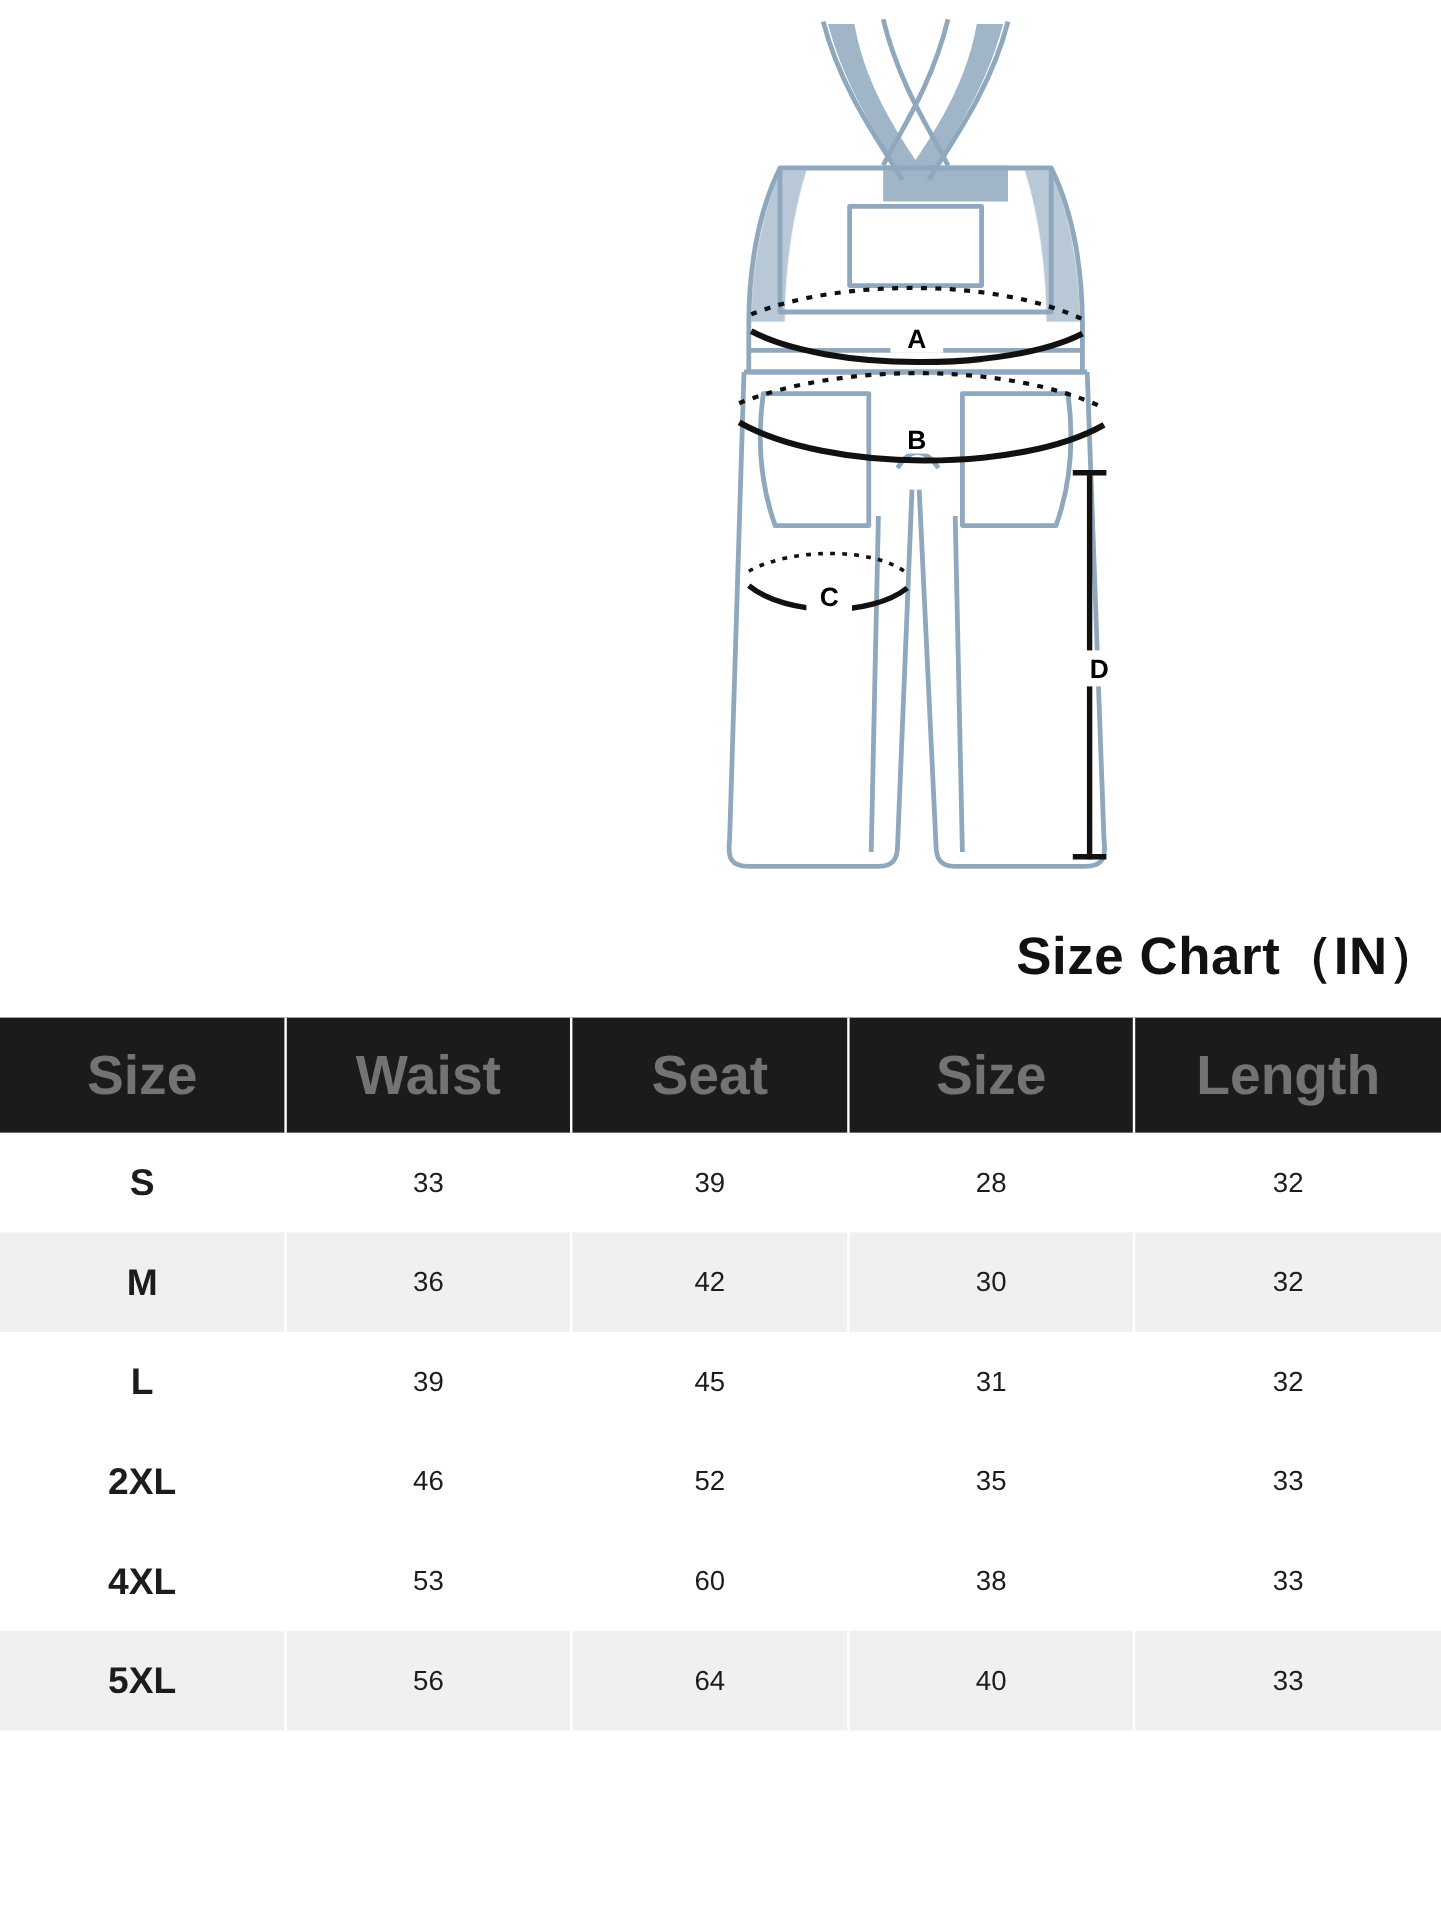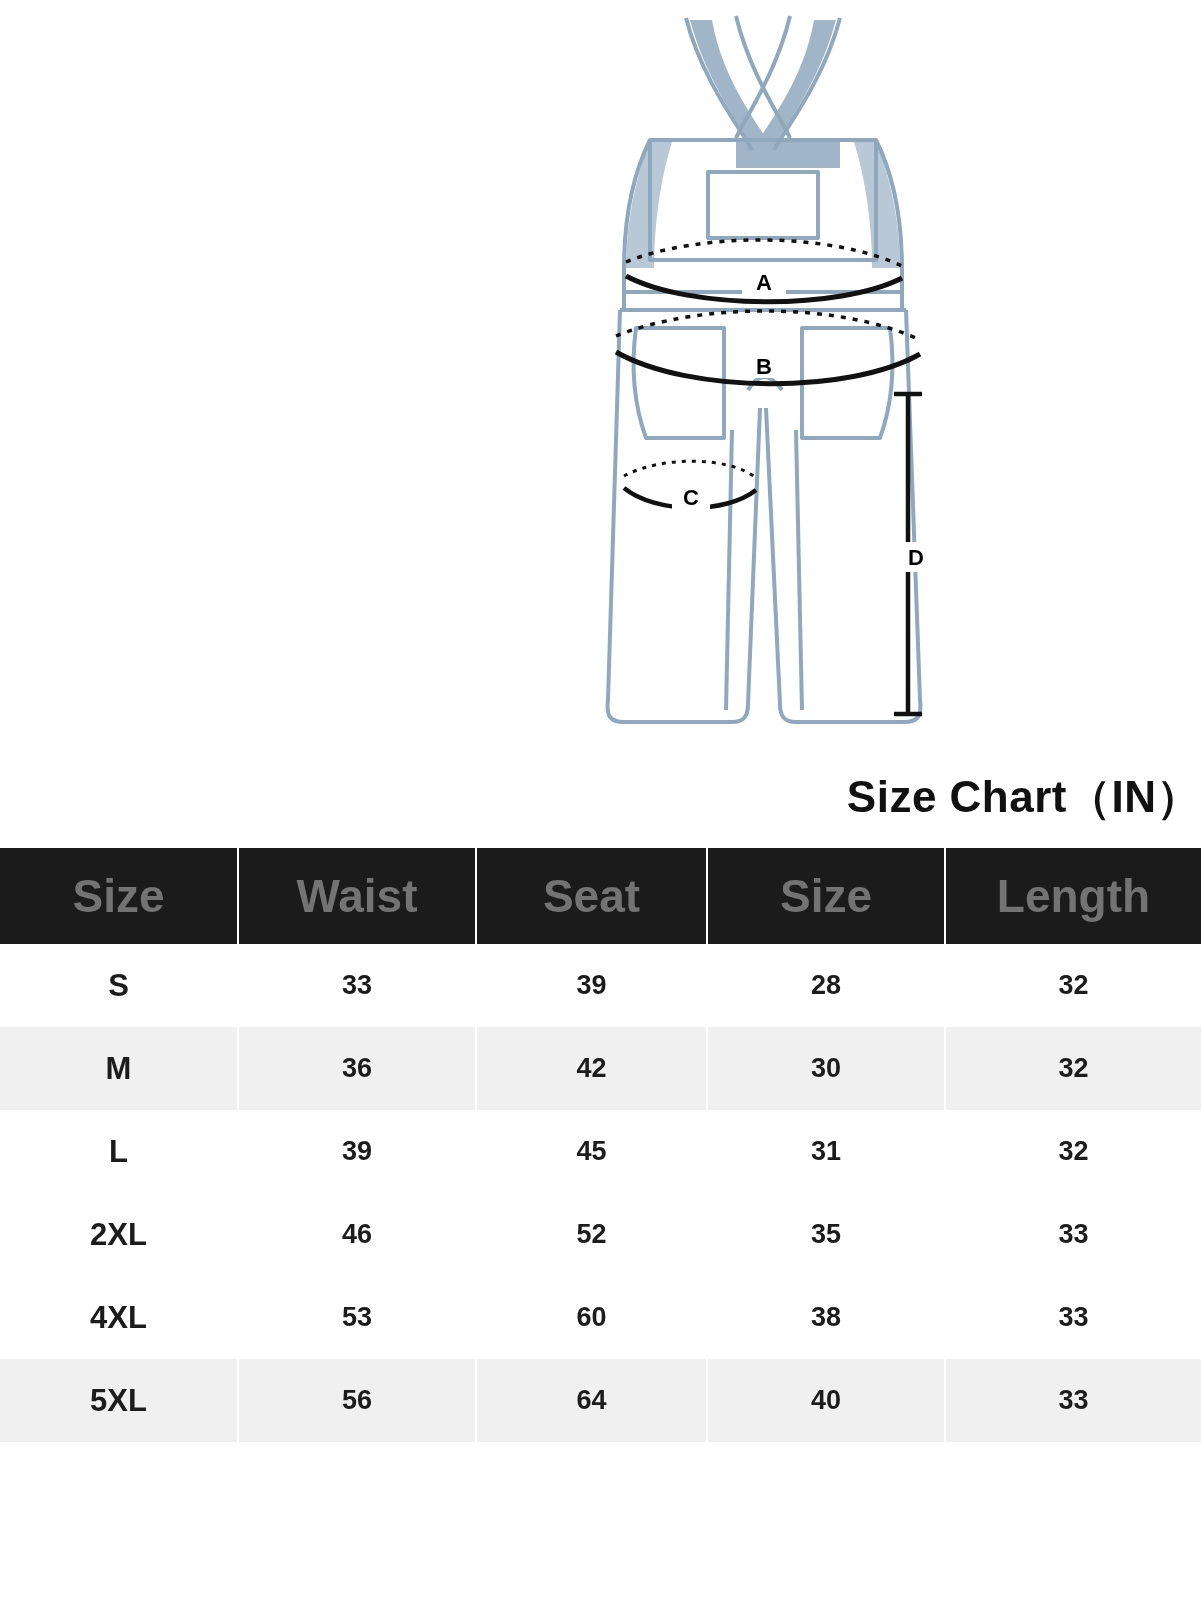--- a/index.html
+++ b/index.html
@@ -76,27 +76,26 @@
     color: #737373;
     font-size: 46px;
     font-weight: bold;
     height: 94px;
     text-align: center;
     border-right: 2px solid #ffffff;
     vertical-align: middle;
   }
   table.size-chart th:last-child { border-right: none; }
   table.size-chart td {
-    font-size: 27px;
+    font-size: 23px;
     color: #1c1c1c;
     height: 81px;
     text-align: center;
     vertical-align: middle;
     border-right: 2px solid #ffffff;
-    font-weight: bold;
   }
   table.size-chart td:last-child { border-right: none; }
   table.size-chart td.size-cell { font-weight: bold; font-size: 31px; }
   tbody tr.odd td { background: #ffffff; }
   tbody tr.even td { background: #f0f0f0; }
 
   col.c0 { width: 238px; }
   col.c1 { width: 238px; }
   col.c2 { width: 231px; }
   col.c3 { width: 238px; }

